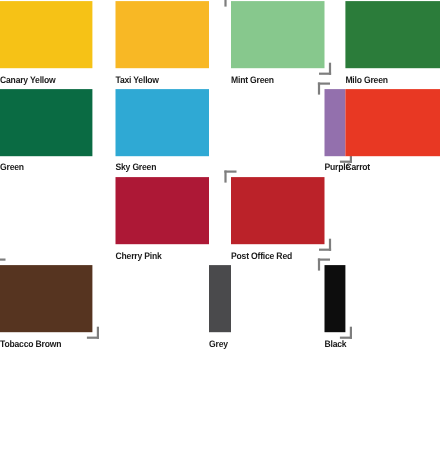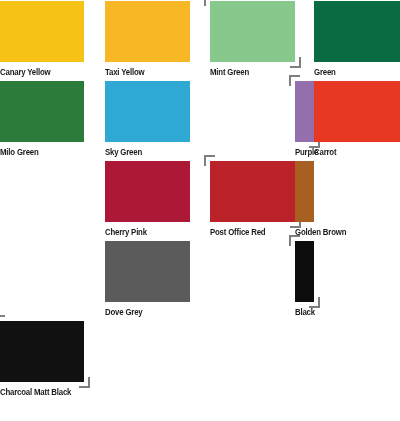--- a/index.html
+++ b/index.html
@@ -91,26 +91,26 @@
     <div class="gutter"></div>
     <div class="cell">
       <div class="chip" style="background: rgb(135, 200, 141);">
         <span class="mark tl" style="border-left-color: rgb(126, 126, 126); border-top-color: rgb(126, 126, 126);"></span>
         <span class="mark br" style="border-right-color: rgb(126, 126, 126); border-bottom-color: rgb(126, 126, 126);"></span>
       </div>
       <div class="label" style="color: rgb(26, 26, 26);">Mint Green</div>
     </div>
     <div class="gutter"></div>
     <div class="cell no-marks">
+      <div class="chip" style="background: rgb(43, 124, 58);"></div>
+      <div class="label" style="color: rgb(26, 26, 26);">Milo Green</div>
+    </div>
+    <div class="cell no-marks">
       <div class="chip" style="background: rgb(10, 107, 67);"></div>
       <div class="label" style="color: rgb(26, 26, 26);">Green</div>
-    </div>
-    <div class="cell no-marks">
-      <div class="chip" style="background: rgb(43, 124, 58);"></div>
-      <div class="label" style="color: rgb(26, 26, 26);">Milo Green</div>
     </div>
     <div class="gutter"></div>
     <div class="cell no-marks">
       <div class="chip" style="background: rgb(47, 169, 212);"></div>
       <div class="label" style="color: rgb(26, 26, 26);">Sky Green</div>
     </div>
     <div class="gutter"></div>
     <div class="gutter"></div>
     <div class="cell">
       <div class="chip" style="background: rgb(147, 112, 173);">
@@ -130,41 +130,37 @@
       <div class="label" style="color: rgb(26, 26, 26);">Cherry Pink</div>
     </div>
     <div class="gutter"></div>
     <div class="cell">
       <div class="chip" style="background: rgb(187, 34, 41);">
         <span class="mark tl" style="border-left-color: rgb(126, 126, 126); border-top-color: rgb(126, 126, 126);"></span>
         <span class="mark br" style="border-right-color: rgb(126, 126, 126); border-bottom-color: rgb(126, 126, 126);"></span>
       </div>
       <div class="label" style="color: rgb(26, 26, 26);">Post Office Red</div>
     </div>
-    <div class="cell no-marks">
-      <div class="chip" style="background: rgb(168, 95, 34);"></div>
-      <div class="label" style="color: rgb(26, 26, 26);">Golden Brown</div>
+    <div class="gutter"></div>
+    <div class="gutter"></div>
+    <div class="cell">
+      <div class="chip" style="background: rgb(86, 52, 32);">
+        <span class="mark tl" style="border-left-color: rgb(126, 126, 126); border-top-color: rgb(126, 126, 126);"></span>
+        <span class="mark br" style="border-right-color: rgb(126, 126, 126); border-bottom-color: rgb(126, 126, 126);"></span>
+      </div>
+      <div class="label" style="color: rgb(26, 26, 26);">Tobacco Brown</div>
     </div>
     <div class="gutter"></div>
     <div class="gutter"></div>
-    <div class="gutter"></div>
     <div class="cell no-marks">
-      <div class="chip" style="background: rgb(91, 91, 91);"></div>
-      <div class="label" style="color: rgb(26, 26, 26);">Dove Grey</div>
+      <div class="chip" style="background: rgb(74, 74, 76);"></div>
+      <div class="label" style="color: rgb(26, 26, 26);">Grey</div>
     </div>
-    <div class="gutter"></div>
     <div class="gutter"></div>
     <div class="cell">
       <div class="chip" style="background: rgb(13, 13, 13);">
         <span class="mark tl" style="border-left-color: rgb(126, 126, 126); border-top-color: rgb(126, 126, 126);"></span>
         <span class="mark br" style="border-right-color: rgb(126, 126, 126); border-bottom-color: rgb(126, 126, 126);"></span>
       </div>
       <div class="label" style="color: rgb(26, 26, 26);">Black</div>
     </div>
     <div class="gutter"></div>
-    <div class="cell">
-      <div class="chip" style="background: rgb(17, 17, 17);">
-        <span class="mark tl" style="border-left-color: rgb(126, 126, 126); border-top-color: rgb(126, 126, 126);"></span>
-        <span class="mark br" style="border-right-color: rgb(126, 126, 126); border-bottom-color: rgb(126, 126, 126);"></span>
-      </div>
-      <div class="label" style="color: rgb(26, 26, 26);">Charcoal Matt Black</div>
-    </div>
   </div>
 
 </body></html>

